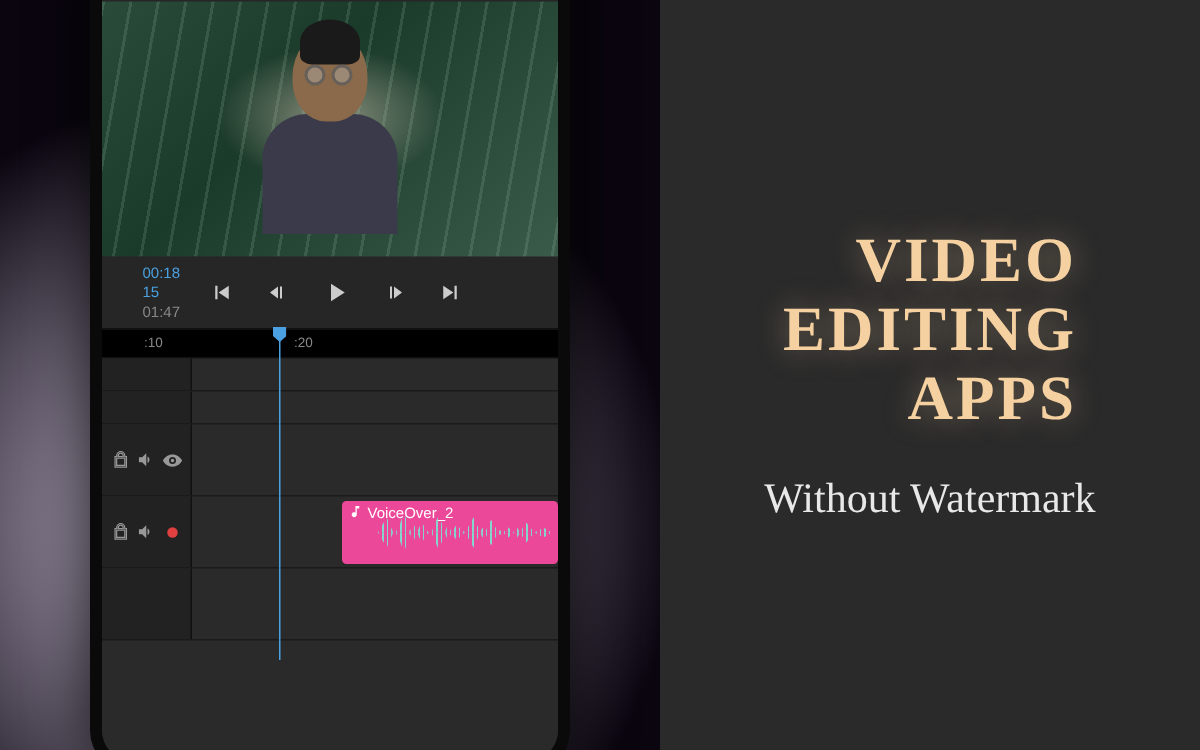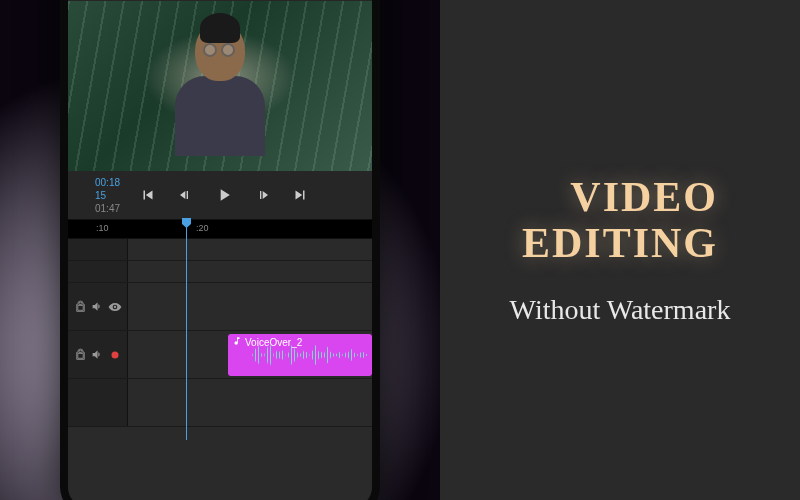--- a/index.html
+++ b/index.html
@@ -198,21 +198,21 @@
     .clip .handle {
       position: absolute; top: -10px;
       width: 18px; height: 18px; border-radius: 50%;
       background: #4aa0e0;
       border: 2px solid #fff;
       display: flex; align-items: center; justify-content: center;
     }
     .clip .handle.l { left: -9px; }
     .clip .handle.r { right: -9px; }
     .clip.audio {
-      background: #d946ef;
+      background: #ec4899;
       top: 3px;
       height: 42px;
     }
     .clip.audio .wave {
       position: absolute; inset: 4px 4px 4px 24px;
       background: repeating-linear-gradient(90deg,
         rgba(120,230,210,0.9) 0 1px, transparent 1px 3px);
       clip-path: polygon(0 50%, 5% 20%, 10% 60%, 15% 10%, 20% 70%, 25% 30%, 30% 55%, 35% 15%, 40% 65%, 45% 35%, 50% 50%, 55% 20%, 60% 60%, 65% 25%, 70% 55%, 75% 40%, 80% 60%, 85% 30%, 90% 50%, 95% 40%, 100% 50%, 100% 50%, 0 50%);
     }
     .clip.audio .wave2 {
@@ -390,15 +390,16 @@
       </div>
 
     </div>
   </div>
 </div>
 
 <div class="right-panel">
   <div class="title">
     <div>VIDEO</div>
     <div>EDITING</div>
+    <div>APPS</div>
   </div>
   <div class="subtitle">Without Watermark</div>
 </div>
 
 </body></html>

